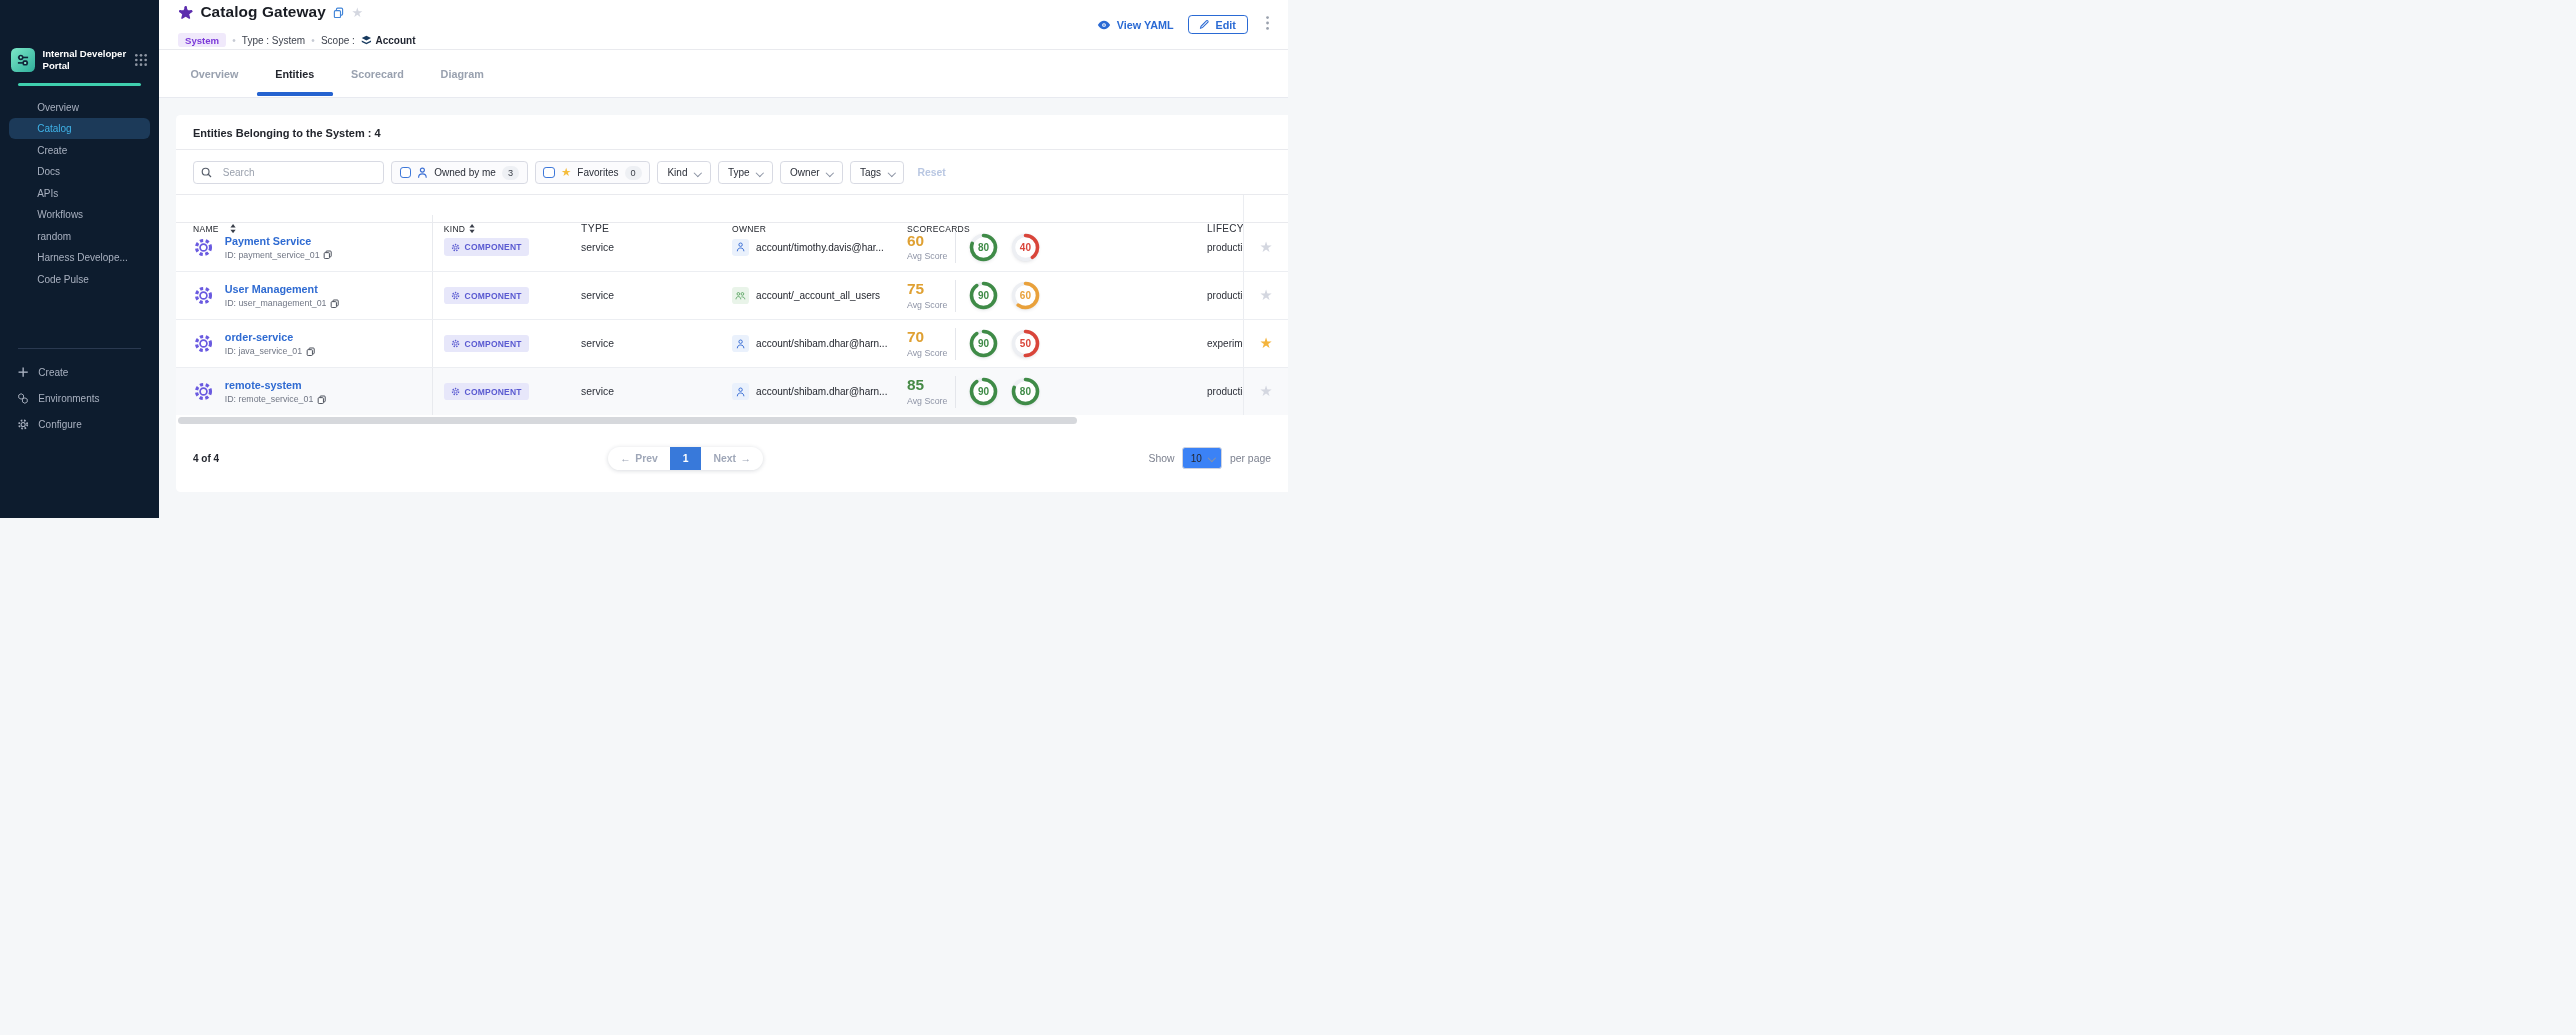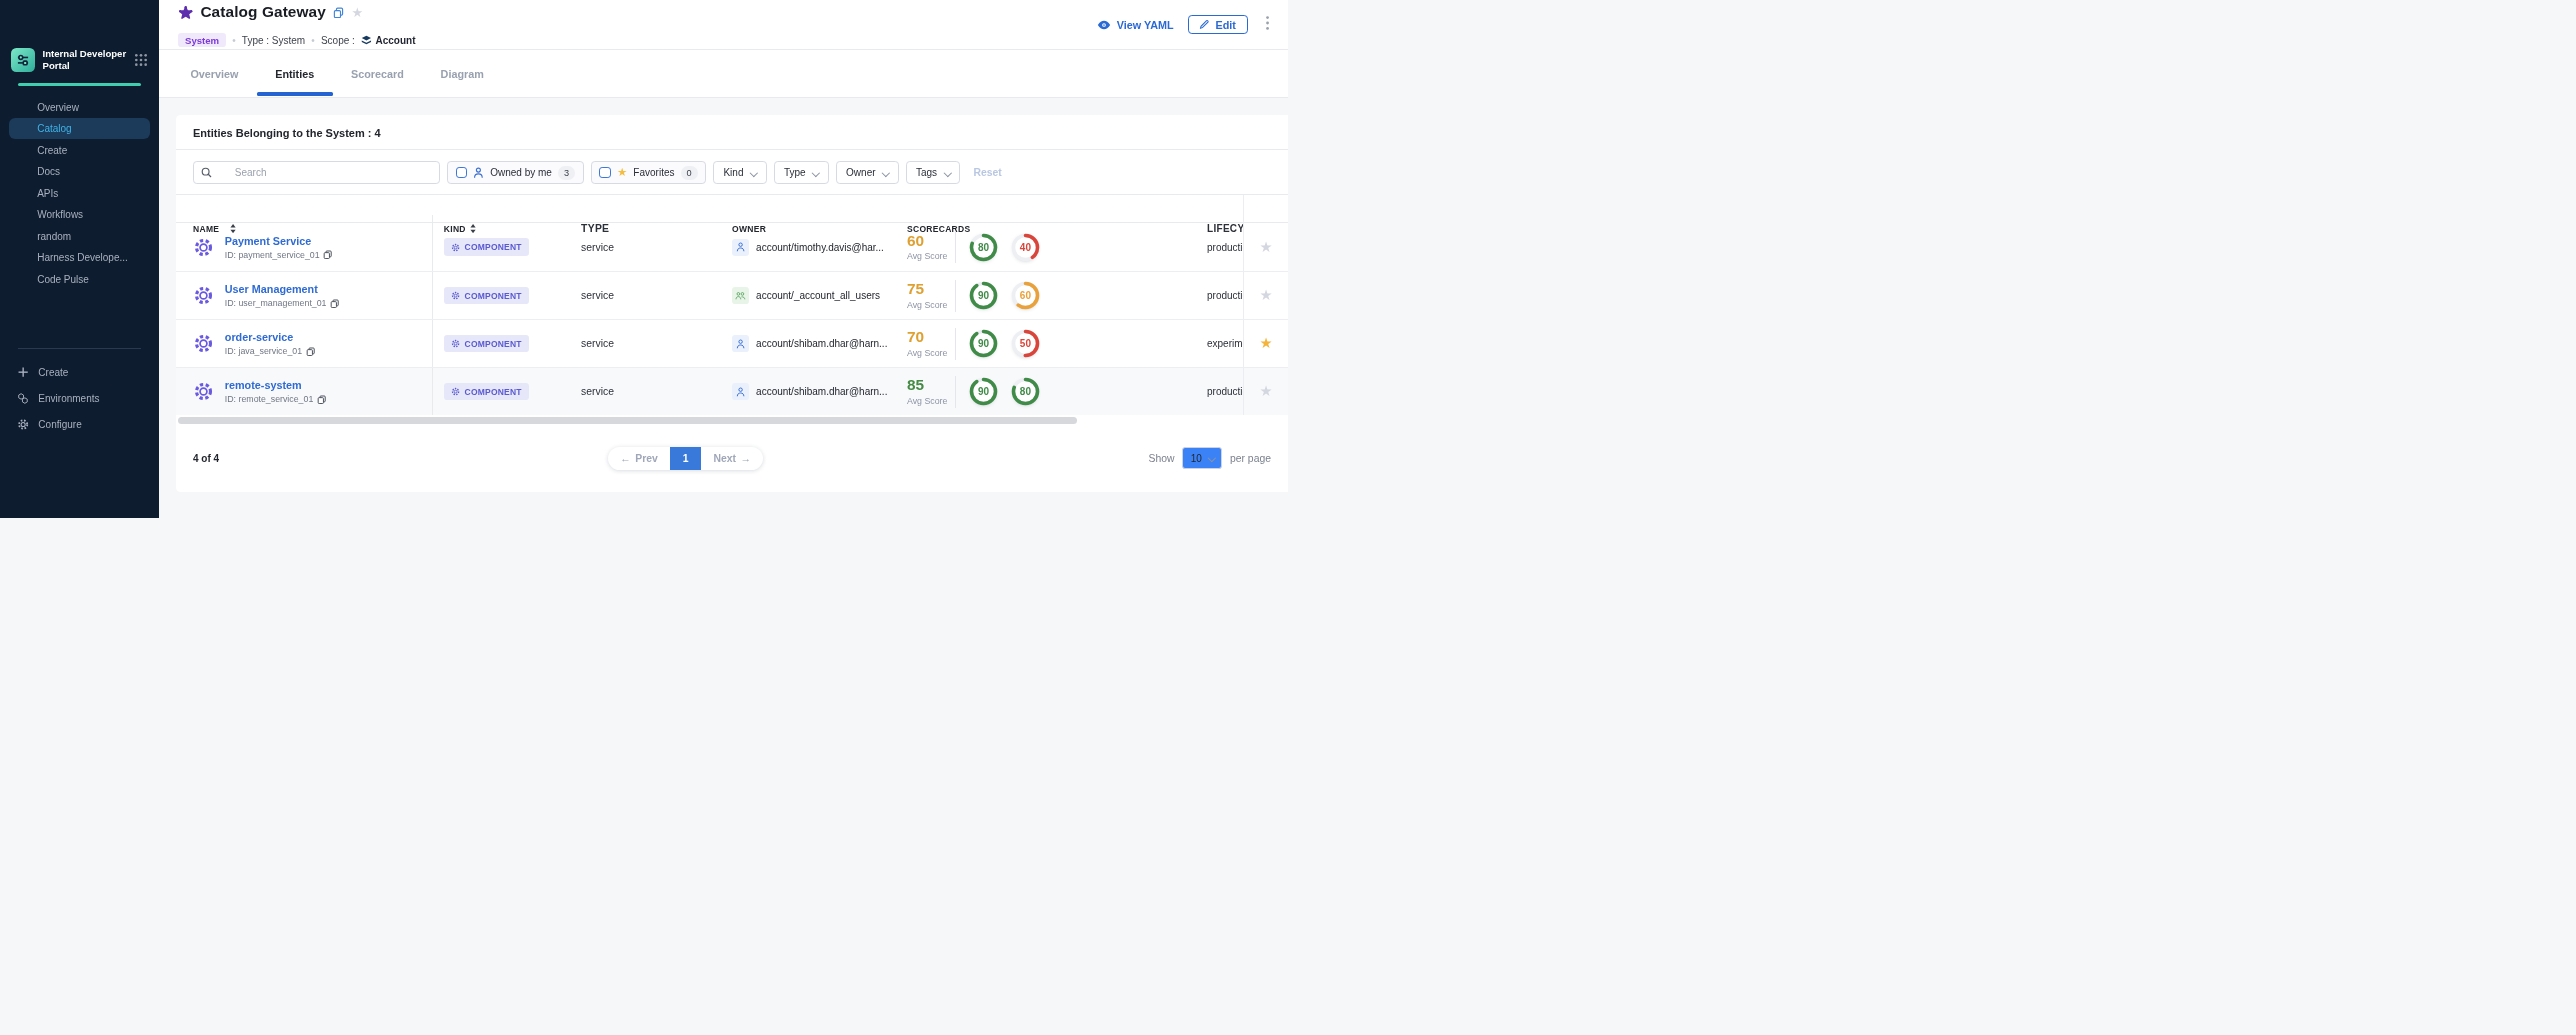--- a/index.html
+++ b/index.html
@@ -42,36 +42,36 @@
   .tab { position:relative; display:flex; align-items:center; padding:0 18.4px; font-size:10.8px; font-weight:700; color:#99A1AF; cursor:pointer; }
   .tab.active { color:#23262E; }
   .tab.active::after { content:""; position:absolute; left:0; right:0; bottom:1.5px; height:3.1px; background:#2563D0; border-radius:1.5px; }
 
   .content { flex:1; background:#F5F7F9; }
   .card { margin:17px 0 0 17px; width:1112px; height:377px; background:#fff; border-radius:4.6px 0 0 4.6px; position:relative; }
   .card-title { font-size:11px; font-weight:700; color:#22252C; padding:12.3px 17px 10px 17px; border-bottom:0.8px solid #E9EAEE; }
 
   
   .filters { display:flex; align-items:center; gap:7px; padding:10.8px 17px 10px 17px; }
-  .searchbox { width:247px; height:23px; border:0.8px solid #D8DAE3; border-radius:3.8px; display:flex; align-items:center; padding:9px 7px; gap:23px; background:#fff; }
+  .searchbox { width:191px; height:23px; border:0.8px solid #D8DAE3; border-radius:3.8px; display:flex; align-items:center; padding:9px 7px; gap:11px; background:#fff; }
   .searchbox input { border:none; outline:none; flex:1; font-size:10px; font-family:"Liberation Sans",sans-serif; color:#2A2E38; background:transparent; }
   .searchbox input::placeholder { color:#9AA1AD; }
   .chip { height:23px; border:0.8px solid #D8DAE3; background:#FBFBFD; border-radius:3.8px; display:flex; align-items:center; gap:6.1px; padding:0 7.7px; cursor:pointer;justify-content:flex-end; }
   .cb { width:11.5px; height:11.5px; border:1.2px solid #3B76D9; border-radius:3.1px; background:#fff; flex:0 0 11.5px; }
   .chip-label { font-size:10px; color:#2A2E38; }
   .count-pill { background:#EEF0F4; border-radius:7px; min-width:17px; height:14px; display:flex; align-items:center; justify-content:center; font-size:9.2px; color:#3C4049; padding:0 4.6px; }
   .chip-star { color:#F5BD3D; font-size:11.5px; line-height:1; }
   .dd { height:23px; border:0.8px solid #D8DAE3; background:#fff; border-radius:3.8px; display:flex; align-items:center; gap:7px; padding:0 9.2px; font-size:10px; color:#2A2E38; cursor:pointer; }
   .chev { width:6.1px; height:6.1px; display:inline-block; position:relative; }
   .chev::before { content:""; position:absolute; left:0.8px; top:0; width:4.6px; height:4.6px; border-right:1.2px solid #8B93A3; border-bottom:1.2px solid #8B93A3; transform:rotate(45deg); }
   .reset { font-size:10.4px; font-weight:700; color:#B9C7E2; margin-left:6.1px; cursor:pointer; }
 
   
   .thead { display:flex; border-top:0.8px solid #E9EAEE; border-bottom:0.8px solid #E9EAEE; height:29px; align-items:center; }
-  .th { font-size:8.5px; font-weight:700; color:#22252C; letter-spacing:0.3px; display:flex; align-items:center; gap:3.8px;margin-top:40px; }
+  .th { font-size:8.5px; font-weight:400; color:#22252C; letter-spacing:0.3px; display:flex; align-items:center; gap:3.8px;margin-top:40px; }
   .trow { display:flex; height:48px; align-items:center; }
   .trow + .trow { border-top:0.8px solid #ECEEF2; }
   .trow.alt, .trow.alt .col-star { background:#F8F9FB; }
   .col-name { flex:0 0 257px; border-right:0.8px solid #E8EAEE; padding-left:17px; display:flex; align-items:center; gap:10.8px; height:100%; }
   .col-kind { flex:0 0 148px; padding-left:10.8px; }
   .col-type { flex:0 0 148px; font-size:10.4px; color:#2B2F38; }
   .col-owner { flex:0 0 178px; display:flex; align-items:center; gap:7px; padding-left:3.1px; min-width:0; }
   .col-score { flex:0 0 300px; display:flex; align-items:center; }
   .col-life { flex:1 1 auto; min-width:0; overflow:hidden; white-space:nowrap; font-size:10px; color:#2C2F38; }
   .col-star { flex:0 0 45px; border-left:0.8px solid #EBEDF1; height:100%; display:flex; align-items:center; justify-content:center; background:#fff; }

